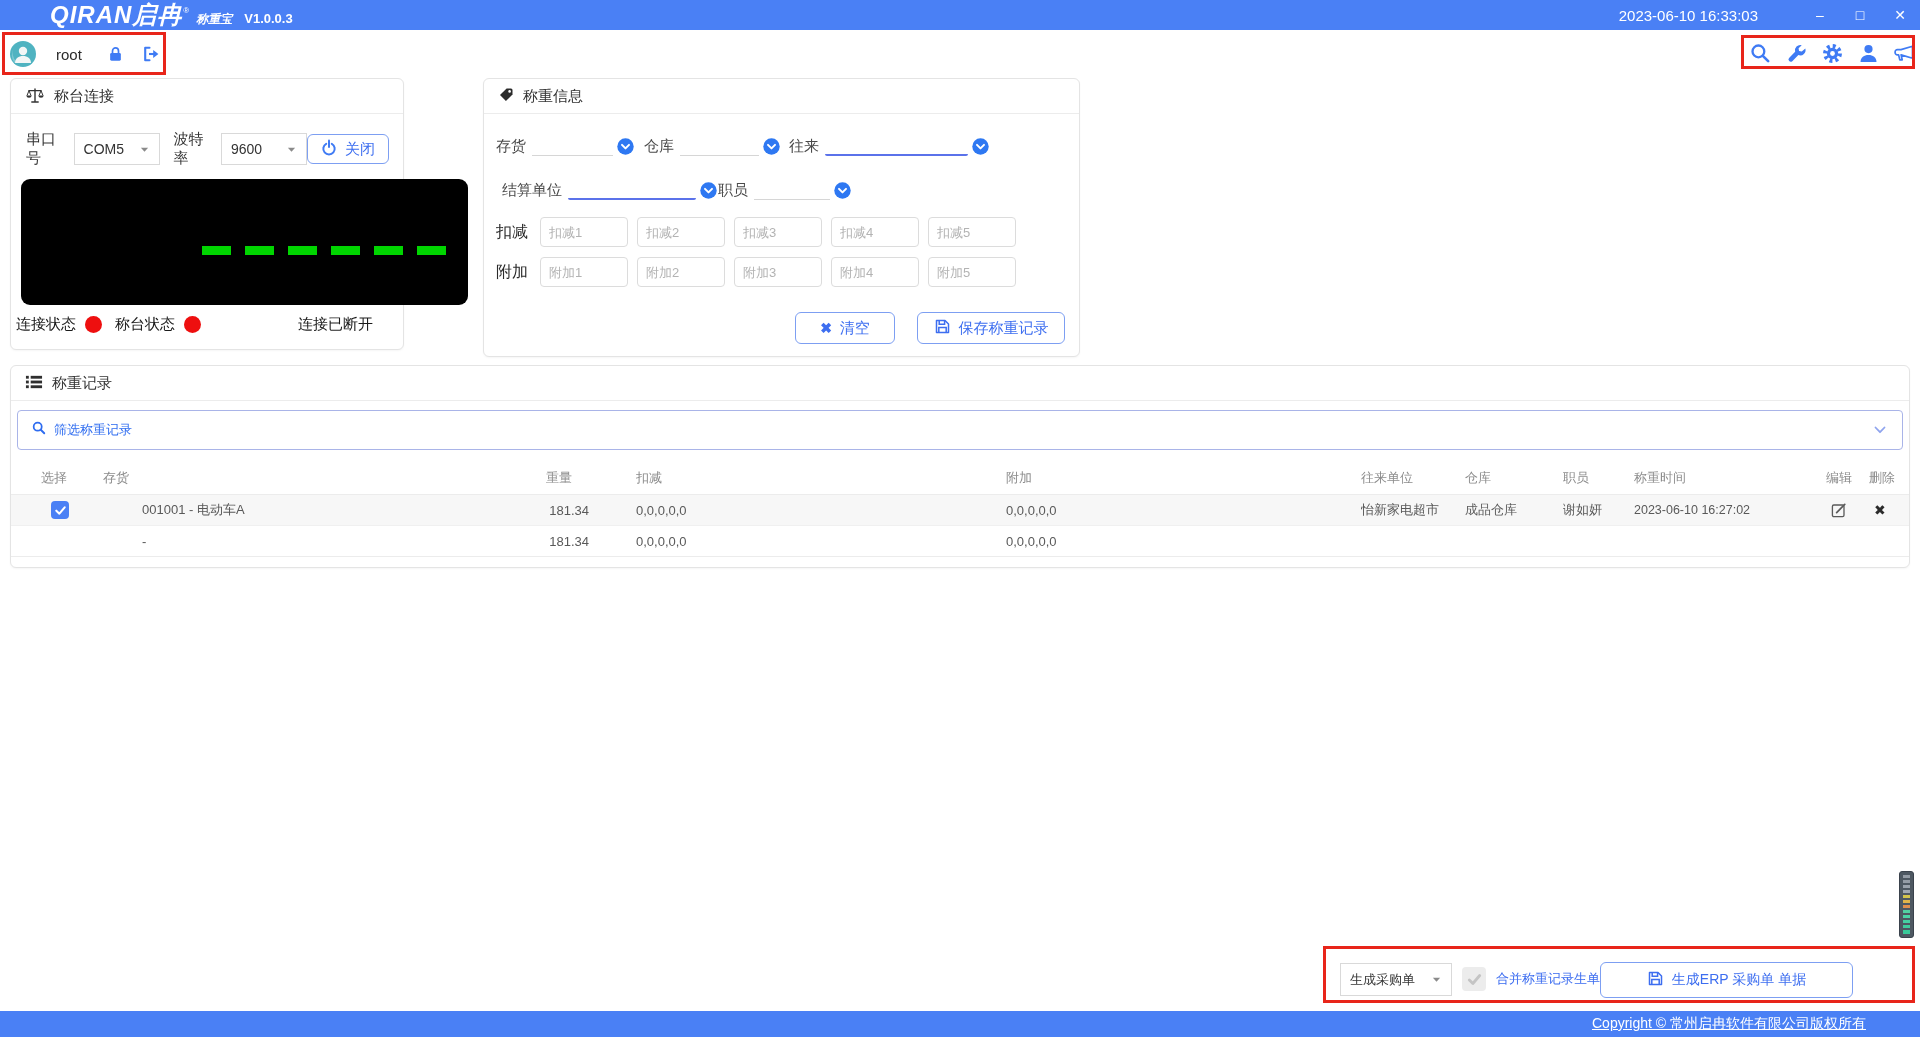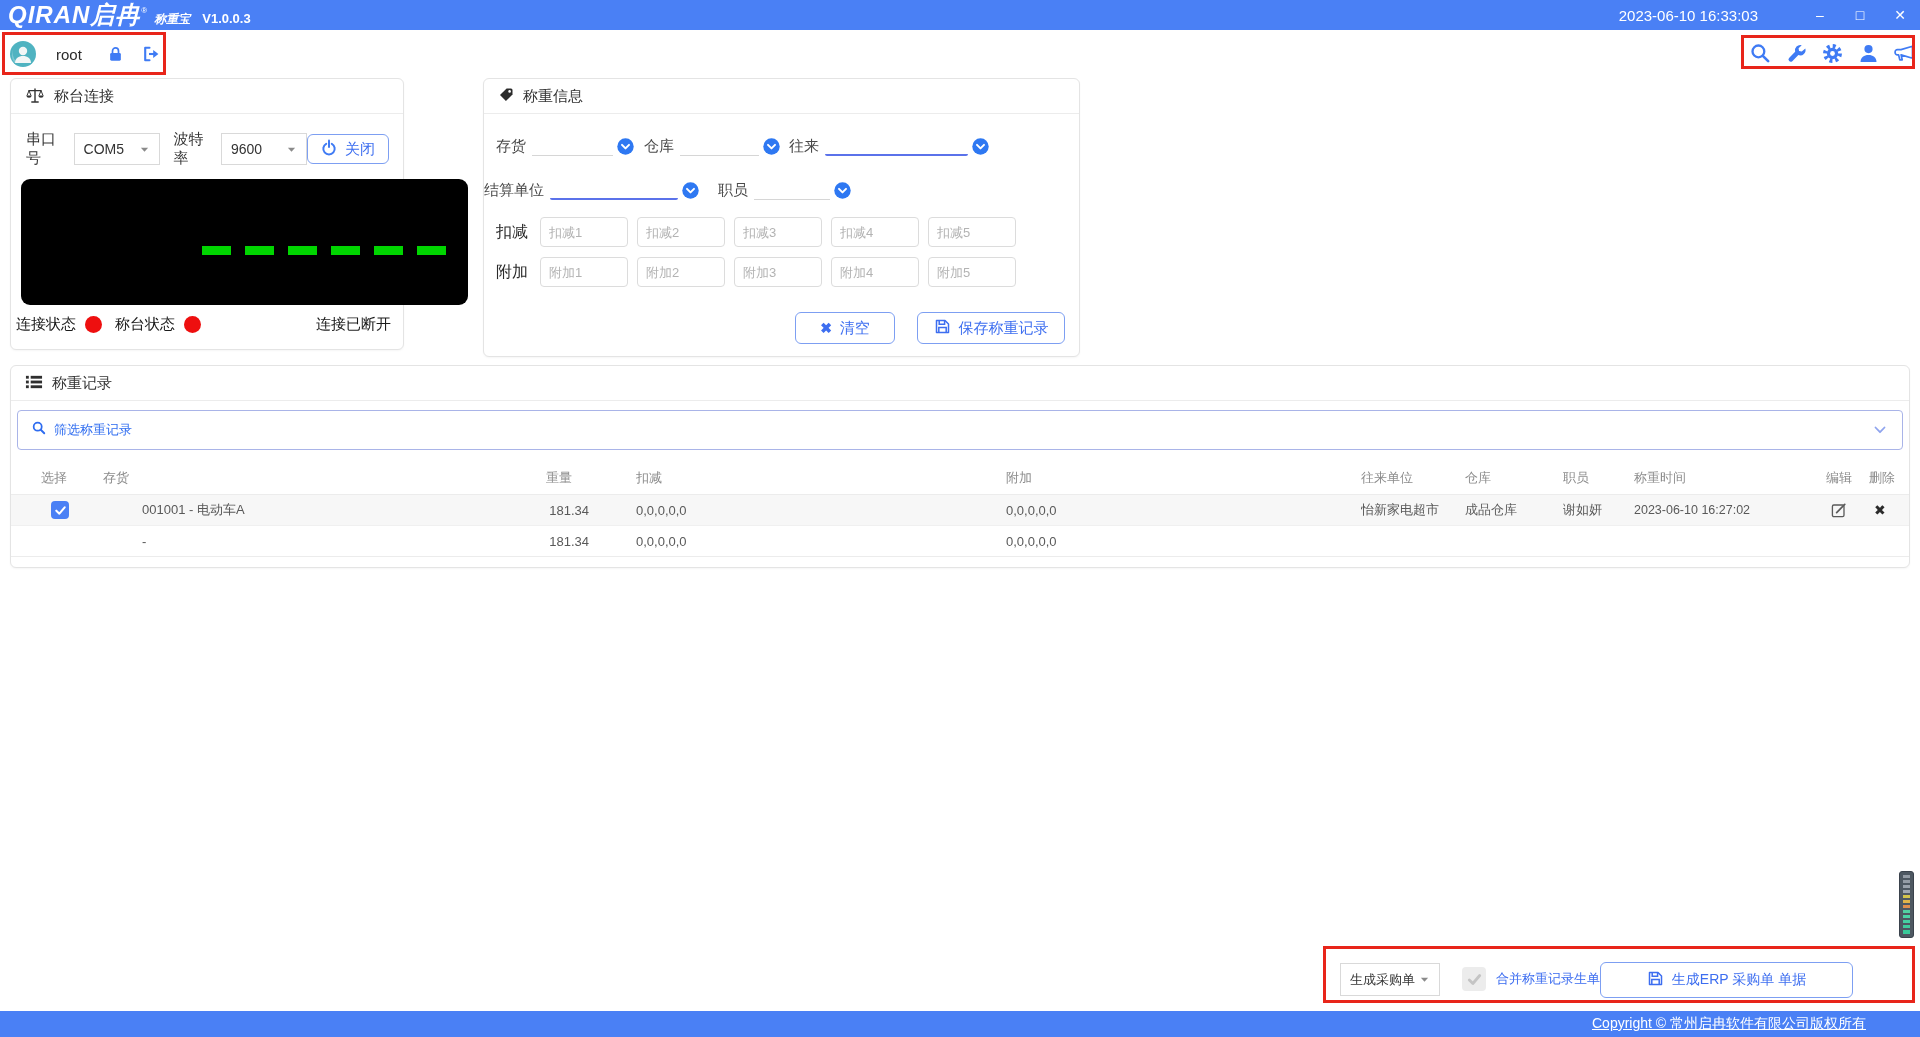--- a/index.html
+++ b/index.html
@@ -2,21 +2,21 @@
 <html><head>
 <meta charset="utf-8">
 <style>
   * { box-sizing: border-box; margin: 0; padding: 0; }
   html,body { width:1920px; height:1037px; overflow:hidden;
     font-family:"Liberation Sans","DejaVu Sans",sans-serif; background:#fff; color:#333; }
   .app { position:relative; width:1920px; height:1037px; }
 
   
   .titlebar { position:absolute; left:0; top:0; width:1920px; height:30px; background:#4a80f5;
-    display:flex; align-items:center; color:#fff; }
+    display:flex; align-items:center; color:#fff;padding-left:42px; }
   .logo { display:flex; align-items:baseline; padding-left:8px; }
   .logo-main { font-size:24px; font-weight:900; font-style:italic; letter-spacing:1px; line-height:28px; }
   .logo-reg { font-size:8px; vertical-align:top; position:relative; top:-10px; margin-left:1px; }
   .logo-sub { font-size:12px; font-weight:bold; font-style:italic; margin-left:7px; }
   .logo-ver { font-size:13px; font-weight:bold; margin-left:12px; }
   .tb-right { margin-left:auto; display:flex; align-items:center; height:100%; }
   .tb-time { font-size:15px; margin-right:42px; }
   .winbtn { width:40px; height:30px; display:flex; align-items:center; justify-content:center;
     font-size:14px; cursor:default; }
 
@@ -52,32 +52,32 @@
     display:flex; align-items:center; justify-content:space-between; padding:0 9px; font-size:14px; color:#333; }
   .sel-port { width:96px; margin-left:8px; }
   .sel-baud { width:95px; margin-left:8px; }
   .lbl-baud { margin-left:13px; }
   .btn-outline { display:flex; align-items:center; justify-content:center; gap:8px; background:#fff;
     border:1px solid #7d9ff2; border-radius:6px; color:#3d6ef0; font-size:15px; cursor:default; }
   .btn-power { margin-left:auto; margin-right:0; width:93px; height:30px; }
   .led { margin:11px 13px 0 10px; width:447px; height:126px; background:#000; border-radius:9px; position:relative; }
   .dashes { position:absolute; right:22px; top:67px; display:flex; gap:14px; }
   .dash { width:29px; height:9px; background:#00d500; }
-  .c1status { margin:10px 12px 0 5px; display:flex; align-items:center; font-size:15px; color:#1a1a1a; }
+  .c1status { margin:10px 30px 0 5px; display:flex; align-items:center; font-size:15px; color:#1a1a1a; }
   .dot { width:17px; height:17px; border-radius:50%; background:#ee0f0f; margin:0 13px 0 9px; }
   .disconn { margin-left:auto; }
 
   
   .wfield { position:absolute; height:30px; display:flex; align-items:center; font-size:15px; color:#4a4a4a; }
   .fline { flex:1; align-self:stretch; border-bottom:1px solid #d6d6d6; margin:0 4px 5px 6px; }
   .wfield.blue .fline { border-bottom:2px solid #5b72ea; border-radius:2px; }
   .f-inv { left:12px;  top:52px; width:138px; }
   .f-wh  { left:160px; top:52px; width:136px; }
   .f-pt  { left:305px; top:52px; width:200px; }
-  .f-st  { left:0;  top:96px; width:215px; }
+  .f-st  { left:18px;  top:96px; width:215px; }
   .f-sf  { left:234px; top:96px; width:133px; }
   .numrow { position:absolute; left:12px; display:flex; align-items:center; gap:9px; }
   .numrow .rlabel { font-size:16px; color:#2b2b2b; width:35px; }
   .drow { top:138px; } .arow { top:178px; }
   .dinput { width:88px; height:30px; border:1px solid #dcdcdc; border-radius:4px; padding:7px 8px;
     font-size:13px; color:#333; outline:none; font-family:inherit; }
   .dinput::placeholder { color:#b3b3b3; }
   .btnrow { position:absolute; right:14px; top:233px; display:flex; gap:22px; }
   .btn-clear { width:100px; height:32px; }
   .btn-save  { width:148px; height:32px; }
@@ -101,21 +101,21 @@
     display:flex; align-items:center; justify-content:center; }
   .c-inv { padding-left:39px; }
   .c-wt { text-align:right; padding-right:47px; }
   .c-partner { overflow:hidden; }
   .c-partner .clip { width:66px; overflow:hidden; white-space:nowrap; }
   .c-time { font-size:12.5px; }
   .c-act { padding-left:5px; display:flex; align-items:center; }
   .del-x { font-size:14px; font-weight:bold; color:#2b2b2b; }
 
   
-  .doc-select { position:absolute; left:1340px; top:963px; width:100px; height:33px; font-size:13px; }
+  .doc-select { position:absolute; left:1340px; top:963px; width:112px; height:33px; font-size:13px; }
   .merge { position:absolute; left:1462px; top:967px; display:flex; align-items:center; gap:10px; }
   .mcb { width:24px; height:24px; background:#ececec; border-radius:4px;
     display:flex; align-items:center; justify-content:center; }
   .merge-label { color:#3a6bf0; font-size:13px; }
   .erp-btn { position:absolute; left:1600px; top:962px; width:253px; height:36px; font-size:14px; }
 
   
   .meter { position:absolute; left:1899px; top:871px; width:15px; height:67px;
     background:#4e5862; border:1px solid #3a424c; border-radius:3px; }
   .meter-in { position:absolute; left:3px; right:3px; top:3px; bottom:3px;

